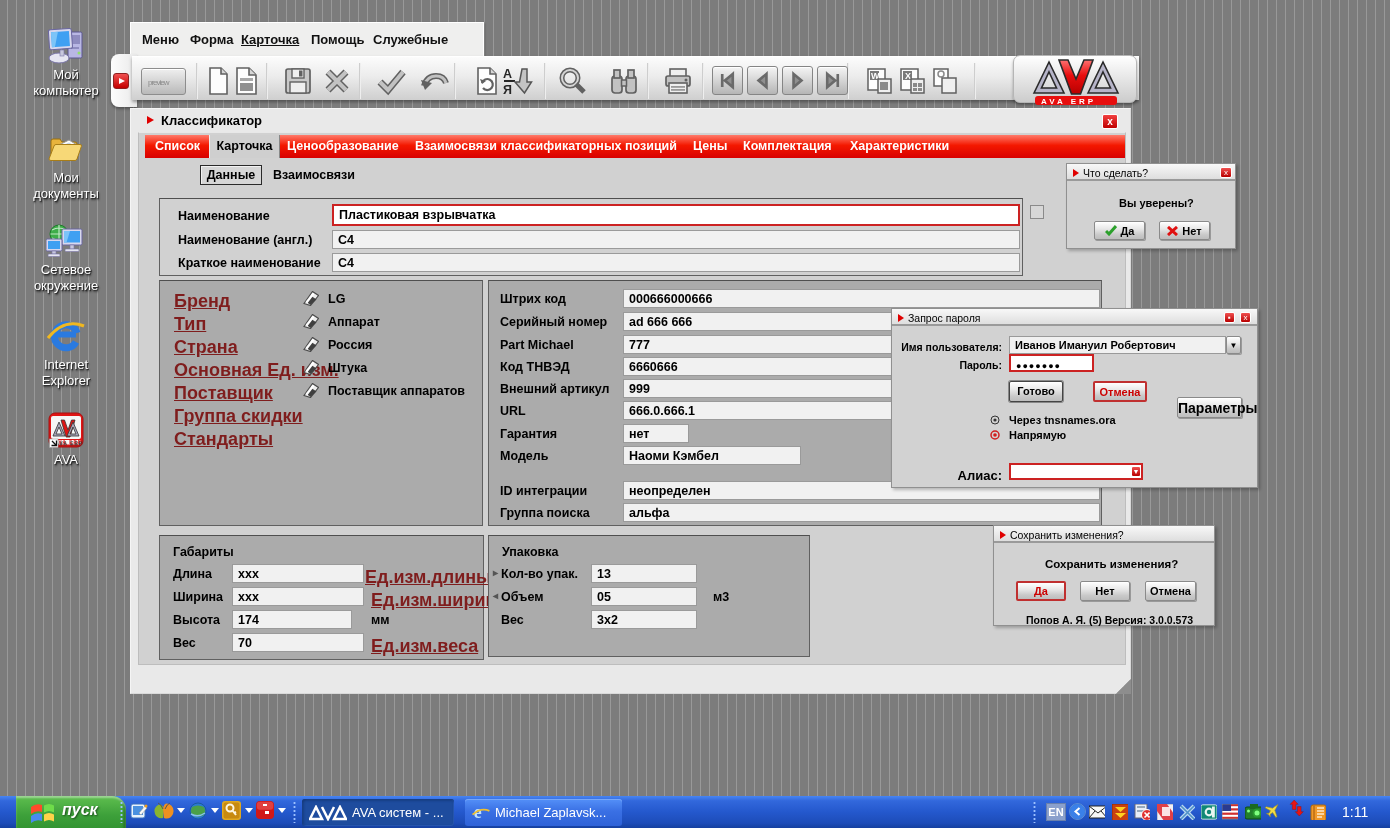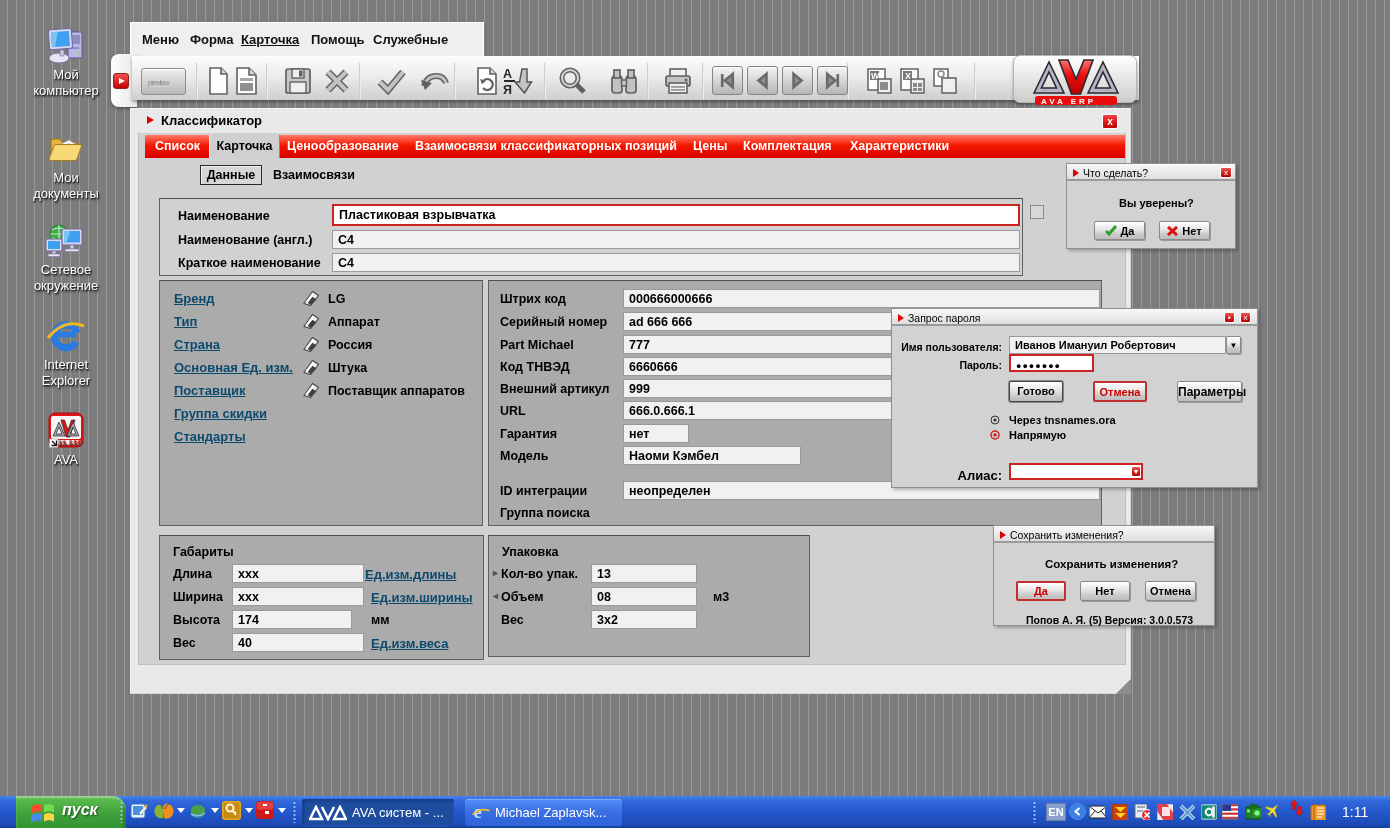--- a/index.html
+++ b/index.html
@@ -25,21 +25,21 @@
 #wbullet{left:16px;top:7px;width:0;height:0;border-left:7px solid #e00000;border-top:4px solid transparent;border-bottom:4px solid transparent}
 #wclose{left:971px;top:5px;width:16px;height:15px;background:linear-gradient(#f24040,#c00000);border:1px solid #fff;border-radius:2px;color:#fff;font-size:10px;font-weight:bold;text-align:center;line-height:13px}
 #page{left:7px;top:23px;width:988px;height:533px;background:#d1d1d1;border:1px solid #bdbdbd;border-top-color:#e8e8e8}
 #redbar{position:absolute;left:6px;top:2px;right:0px;height:23px;background:linear-gradient(#ff7a6a,#f41800 45%,#d80000);}
 #redbar .t{position:absolute;top:4px;font-size:12.5px;font-weight:bold;color:#fff;white-space:nowrap}
 #acttab{position:absolute;left:64px;top:0;width:71px;height:23px;background:#cfcfcf;border-left:1px solid #eee;border-right:1px solid #888;color:#000;font-size:12.5px;font-weight:bold;text-align:center;line-height:23px}
 
 .panel{position:absolute;background:#ababab;border:1px solid #606060;border-top-color:#4f4f4f}
 .lbl{position:absolute;font-size:12.5px;font-weight:bold;color:#000;white-space:nowrap}
 .fld{position:absolute;height:19px;background:#f1f1f1;border:1px solid #9a9a9a;font-size:12.5px;font-weight:bold;color:#000;padding:2px 0 0 5px;white-space:nowrap;overflow:hidden}
-.link{position:absolute;font-size:13px;font-weight:bold;color:#0c4a6e;text-decoration:underline;white-space:nowrap}
+.link{position:absolute;font-size:18px;font-weight:bold;color:#7f1d1d;text-decoration:underline;white-space:nowrap}
 .val{position:absolute;font-size:12.5px;font-weight:bold;color:#000;white-space:nowrap}
 
 .dlg{position:absolute;background:#d2d2d2;border:1px solid #909090;box-shadow:2px 2px 3px rgba(0,0,0,.25)}
 .dtitle{position:absolute;left:0;right:0;top:0;height:17px;background:linear-gradient(#f8f8f8,#dedede);border-bottom:2px solid #9a9a9a}
 .dtitle .tx{position:absolute;left:16px;top:3px;font-size:10.5px;font-weight:normal;color:#000}
 .dtitle .bl{position:absolute;left:6px;top:5px;width:0;height:0;border-left:6px solid #e00000;border-top:4px solid transparent;border-bottom:4px solid transparent}
 .rbtn{position:absolute;background:linear-gradient(#f05050,#b80000);border:1px solid #fff;border-radius:2px;color:#fff;text-align:center}
 .btn3d{position:absolute;background:linear-gradient(#ffffff,#e8e8e8 40%,#c9c9c9 75%,#bdbdbd);border:1px solid #8a8a8a;border-radius:2px;box-shadow:inset 0 1px 0 #fff,1px 1px 0 #999;font-size:11.5px;font-weight:bold;color:#000;text-align:center}
 .btnred{position:absolute;background:linear-gradient(#ffffff,#e8e8e8 40%,#c9c9c9 75%,#bdbdbd);border:2px solid #c03030;border-radius:2px;font-size:11.5px;font-weight:bold;color:#cc0000;text-align:center}
 
@@ -354,46 +354,47 @@
       <div class="fld" style="left:134px;top:98px;width:477px">999</div>
       <div class="lbl" style="left:11px;top:123px">URL</div>
       <div class="fld" style="left:134px;top:120px;width:477px">666.0.666.1</div>
       <div class="lbl" style="left:11px;top:146px">Гарантия</div>
       <div class="fld" style="left:134px;top:143px;width:66px">нет</div>
       <div class="lbl" style="left:11px;top:168px">Модель</div>
       <div class="fld" style="left:134px;top:165px;width:178px">Наоми Кэмбел</div>
       <div class="lbl" style="left:11px;top:203px">ID интеграции</div>
       <div class="fld" style="left:134px;top:200px;width:477px">неопределен</div>
       <div class="lbl" style="left:11px;top:225px">Группа поиска</div>
+      <div class="fld" style="left:134px;top:222px;width:477px">альфа</div>
     </div>
 
     <div class="panel" id="gpanel" style="left:20px;top:402px;width:325px;height:125px">
       <div class="lbl" style="left:13px;top:9px">Габариты</div>
       <div class="lbl" style="left:13px;top:31px">Длина</div>
       <div class="fld" style="left:72px;top:28px;width:132px">xxx</div>
       <div class="link" style="left:205px;top:31px">Ед.изм.длины</div>
       <div class="lbl" style="left:13px;top:54px">Ширина</div>
       <div class="fld" style="left:72px;top:51px;width:132px">xxx</div>
       <div class="link" style="left:211px;top:54px">Ед.изм.ширины</div>
       <div class="lbl" style="left:13px;top:77px">Высота</div>
       <div class="fld" style="left:72px;top:74px;width:120px">174</div>
       <div class="lbl" style="left:211px;top:77px">мм</div>
       <div class="lbl" style="left:13px;top:100px">Вес</div>
-      <div class="fld" style="left:72px;top:97px;width:132px">40</div>
+      <div class="fld" style="left:72px;top:97px;width:132px">70</div>
       <div class="link" style="left:211px;top:100px">Ед.изм.веса</div>
     </div>
 
     <div class="panel" id="upanel" style="left:349px;top:402px;width:322px;height:122px">
       <div class="lbl" style="left:13px;top:9px">Упаковка</div>
       <div class="lbl" style="left:4px;top:31px;color:#555;font-size:10px">▸</div>
       <div class="lbl" style="left:12px;top:31px">Кол-во упак.</div>
       <div class="fld" style="left:102px;top:28px;width:106px">13</div>
       <div class="lbl" style="left:4px;top:54px;color:#555;font-size:10px">◂</div>
       <div class="lbl" style="left:12px;top:54px">Объем</div>
-      <div class="fld" style="left:102px;top:51px;width:106px">08</div>
+      <div class="fld" style="left:102px;top:51px;width:106px">05</div>
       <div class="lbl" style="left:224px;top:54px">м3</div>
       <div class="lbl" style="left:12px;top:77px">Вес</div>
       <div class="fld" style="left:102px;top:74px;width:106px">3x2</div>
     </div>
   </div>
 </div>
 <div class="abs" id="wincorner"></div>
 
 <div class="dlg" id="dlg1" style="left:1066px;top:163px;width:170px;height:86px">
   <div class="dtitle">
@@ -417,21 +418,21 @@
     </div>
   <div class="rbtn" style="left:332px;top:3px;width:11px;height:11px;font-size:8px;line-height:10px">▪</div>
   <div class="rbtn" style="left:348px;top:3px;width:11px;height:11px;font-size:8px;line-height:10px">x</div>
   <div class="lbl" style="right:255px;top:32px;font-size:10.5px">Имя пользователя:</div>
   <div class="fld" style="left:117px;top:27px;width:217px;height:18px;font-size:11px">Иванов Имануил Робертович</div>
   <div class="btn3d" style="left:334px;top:27px;width:15px;height:18px;font-size:8px;line-height:17px">▼</div>
   <div class="lbl" style="right:255px;top:50px;font-size:10.5px">Пароль:</div>
   <div class="fld" style="left:117px;top:45px;width:85px;height:18px;background:#fff;border:2px solid #cc2222;font-size:9px;letter-spacing:1px;padding-top:5px">●●●●●●●</div>
   <div class="btn3d" style="left:117px;top:72px;width:54px;height:21px;line-height:19px;font-size:11px;border:1px solid #444;box-shadow:inset 0 1px 0 #fff,0 0 0 1px #888">Готово</div>
   <div class="btnred" style="left:201px;top:72px;width:54px;height:21px;line-height:18px;font-size:11px">Отмена</div>
-  <div class="btn3d" style="left:285px;top:72px;width:65px;height:21px;line-height:20px;font-size:12px">Параметры</div>
+  <div class="btn3d" style="left:285px;top:88px;width:65px;height:21px;line-height:20px;font-size:14px">Параметры</div>
   <svg class="abs" style="left:98px;top:106px" width="10" height="10">
       <circle cx="5" cy="5" r="4" fill="none" stroke="#333"></circle>
       <circle cx="5" cy="5" r="1.6" fill="#333"></circle>
     </svg>
   <div class="lbl" style="left:117px;top:105px;font-size:11px">Через tnsnames.ora</div>
   <svg class="abs" style="left:98px;top:121px" width="10" height="10">
       <circle cx="5" cy="5" r="4" fill="none" stroke="#d02020" stroke-width="1.5"></circle>
       <circle cx="5" cy="5" r="1.8" fill="#d02020"></circle>
     </svg>
   <div class="lbl" style="left:117px;top:120px;font-size:11px">Напрямую</div>

